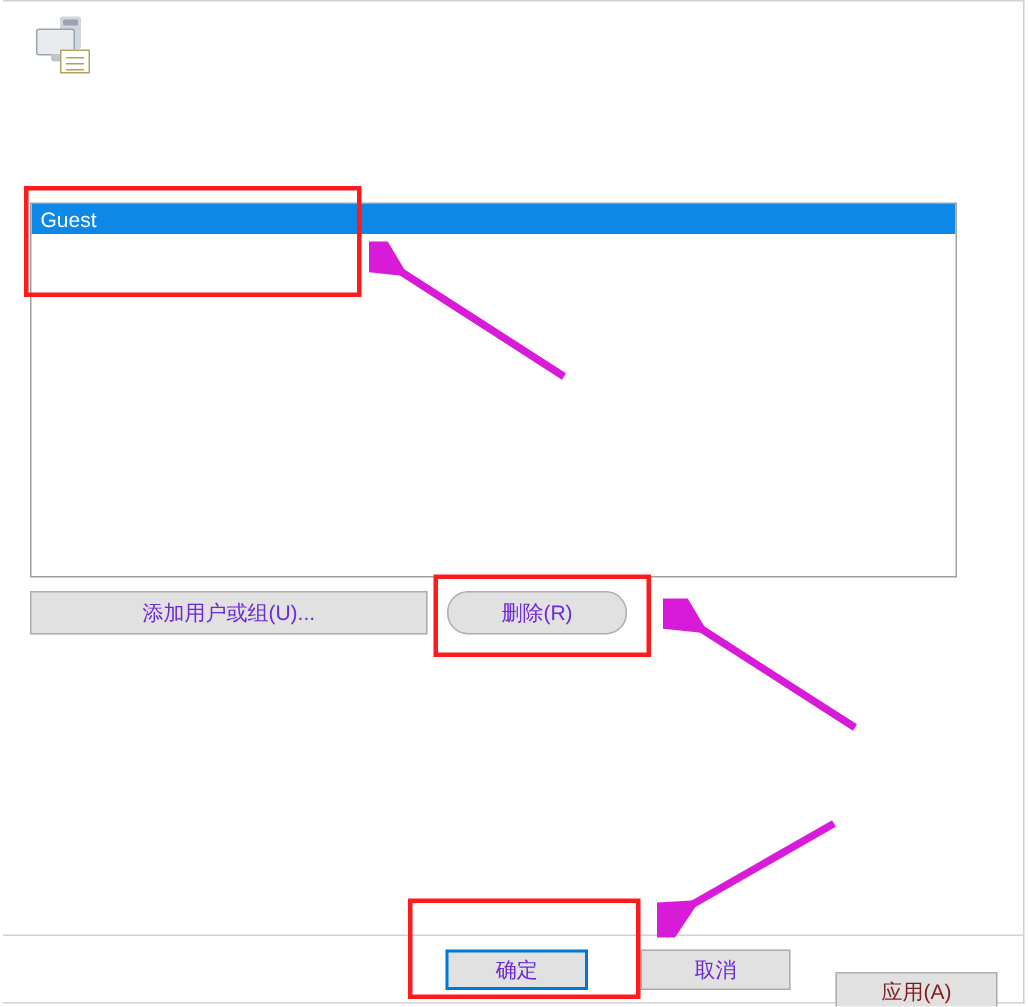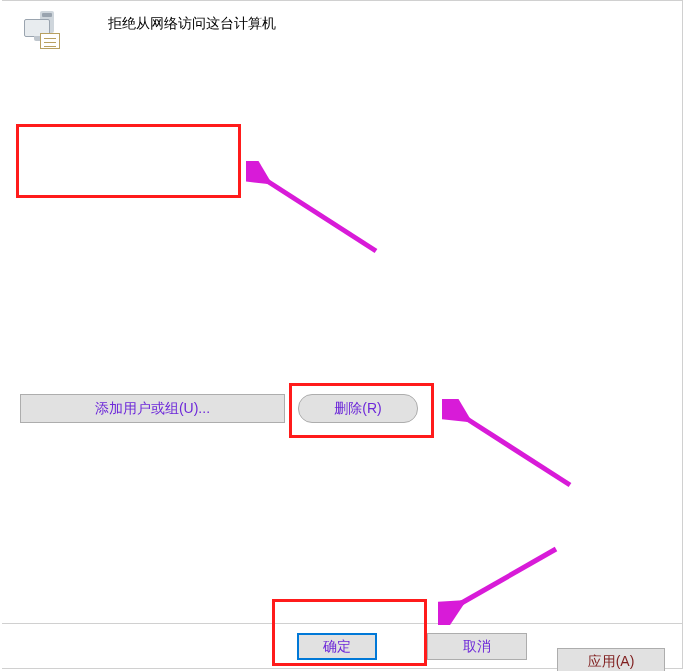--- a/index.html
+++ b/index.html
@@ -123,21 +123,21 @@
     
     .bottom-sep {
       position: absolute;
       left: 0; right: 0;
       top: 622px;
       height: 1px;
       background: #d0d0d0;
     }
     .btn-ok {
       left: 295px; top: 632px;
-      width: 80px; height: 27px;
+      width: 95px; height: 27px;
       border: 2px solid #0078d7;
       font-family: Liberation Serif, serif;
     }
     .btn-cancel {
       left: 425px; top: 632px;
       width: 100px; height: 27px;
     }
     .btn-apply {
       left: 555px; top: 632px;
       width: 108px; height: 27px;
@@ -164,23 +164,25 @@
 <body>
 
 <div class="container">
 
   <div class="header">
     <div class="hdr-icon">
       <div class="srv"></div>
       <div class="mon"></div>
       <div class="paper"></div>
     </div>
-    <div class="title">拒绝从网络访问这台计算机</div>
   </div>
 
+  <div class="listbox">
+    <div class="list-item selected">Guest</div>
+  </div>
 
   <div class="btn btn-add">添加用户或组(U)...</div>
   <div class="btn btn-remove">删除(R)</div>
 
   <div class="bottom-sep"></div>
   <div class="btn btn-ok">确定</div>
   <div class="btn btn-cancel">取消</div>
   <div class="btn btn-apply">应用(A)</div>
 
   <div class="annot-box box1"></div>

